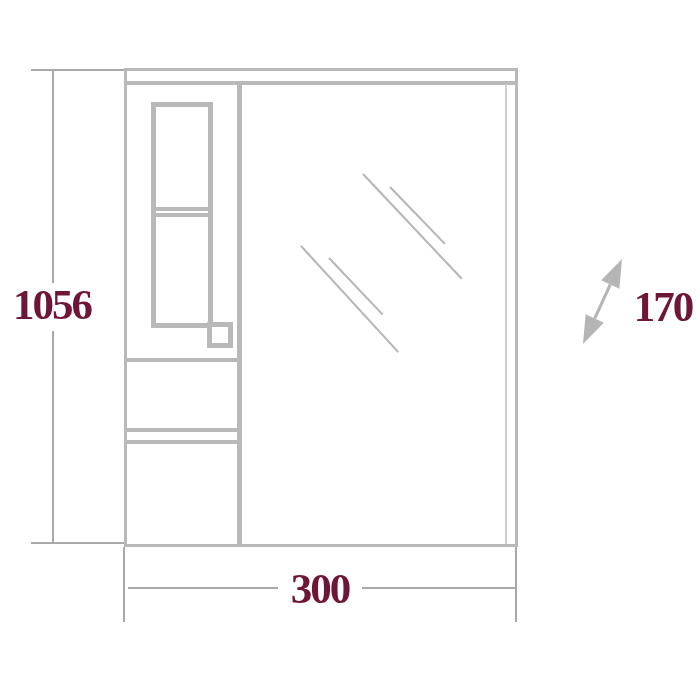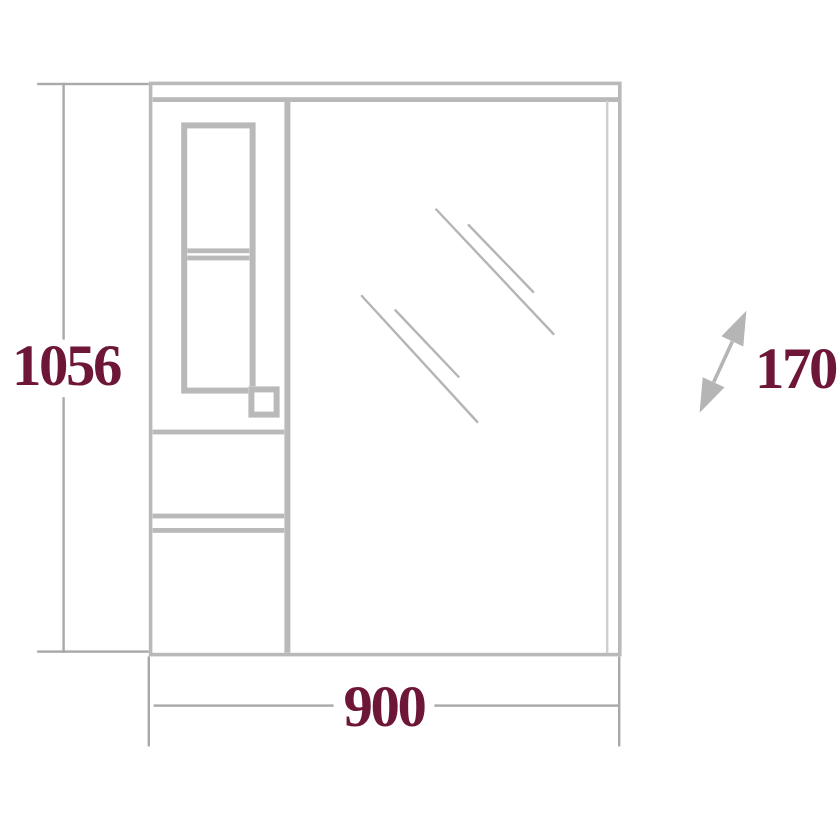--- a/index.html
+++ b/index.html
@@ -46,21 +46,21 @@
   .vdim-up     { left:52px;  top:69px;  width:2px;   height:214px; }
   .vdim-down   { left:52px;  top:331px; width:2px;   height:213px; }
   .hext-left   { left:123px; top:547px; width:2px;   height:75px; }
   .hext-right  { left:515px; top:547px; width:2px;   height:75px; }
   .hdim-left   { left:128px; top:587px; width:150px; height:2px; }
   .hdim-right  { left:362px; top:587px; width:154px; height:2px; }
 
   
   .dimlabel {
     width:84px; height:44px; line-height:44px; text-align:center;
-    font-size:49px; font-weight:bold; letter-spacing:-2px;
+    font-size:43px; font-weight:bold; letter-spacing:-2px;
     color:var(--label); white-space:nowrap;
   }
   .lbl-height { left:10px;  top:283px; }
   .lbl-width  { left:278px; top:567px; }
   .lbl-depth  { left:621px; top:285px; }
 
   .depth-arrow { left:570px; top:248px; }
 </style>
 </head>
 <body>
@@ -87,21 +87,21 @@
   <div class="abs dline vext-top"></div>
   <div class="abs dline vext-bottom"></div>
   <div class="abs dline vdim-up"></div>
   <div class="abs dline vdim-down"></div>
   <div class="abs dimlabel lbl-height">1056</div>
 
   <div class="abs dline hext-left"></div>
   <div class="abs dline hext-right"></div>
   <div class="abs dline hdim-left"></div>
   <div class="abs dline hdim-right"></div>
-  <div class="abs dimlabel lbl-width">900</div>
+  <div class="abs dimlabel lbl-width">300</div>
 
   <svg class="abs depth-arrow" width="72" height="104" viewBox="0 0 72 104">
     <line x1="24.7" y1="70.5" x2="40.3" y2="36.5" stroke="#b5b5b5" stroke-width="3"></line>
     <polygon points="52,11 49.4,40.7 31.2,32.3" fill="#b5b5b5"></polygon>
     <polygon points="13,96 33.8,74.7 15.6,66.3" fill="#b5b5b5"></polygon>
   </svg>
   <div class="abs dimlabel lbl-depth">170</div>
 
 </div>
 

